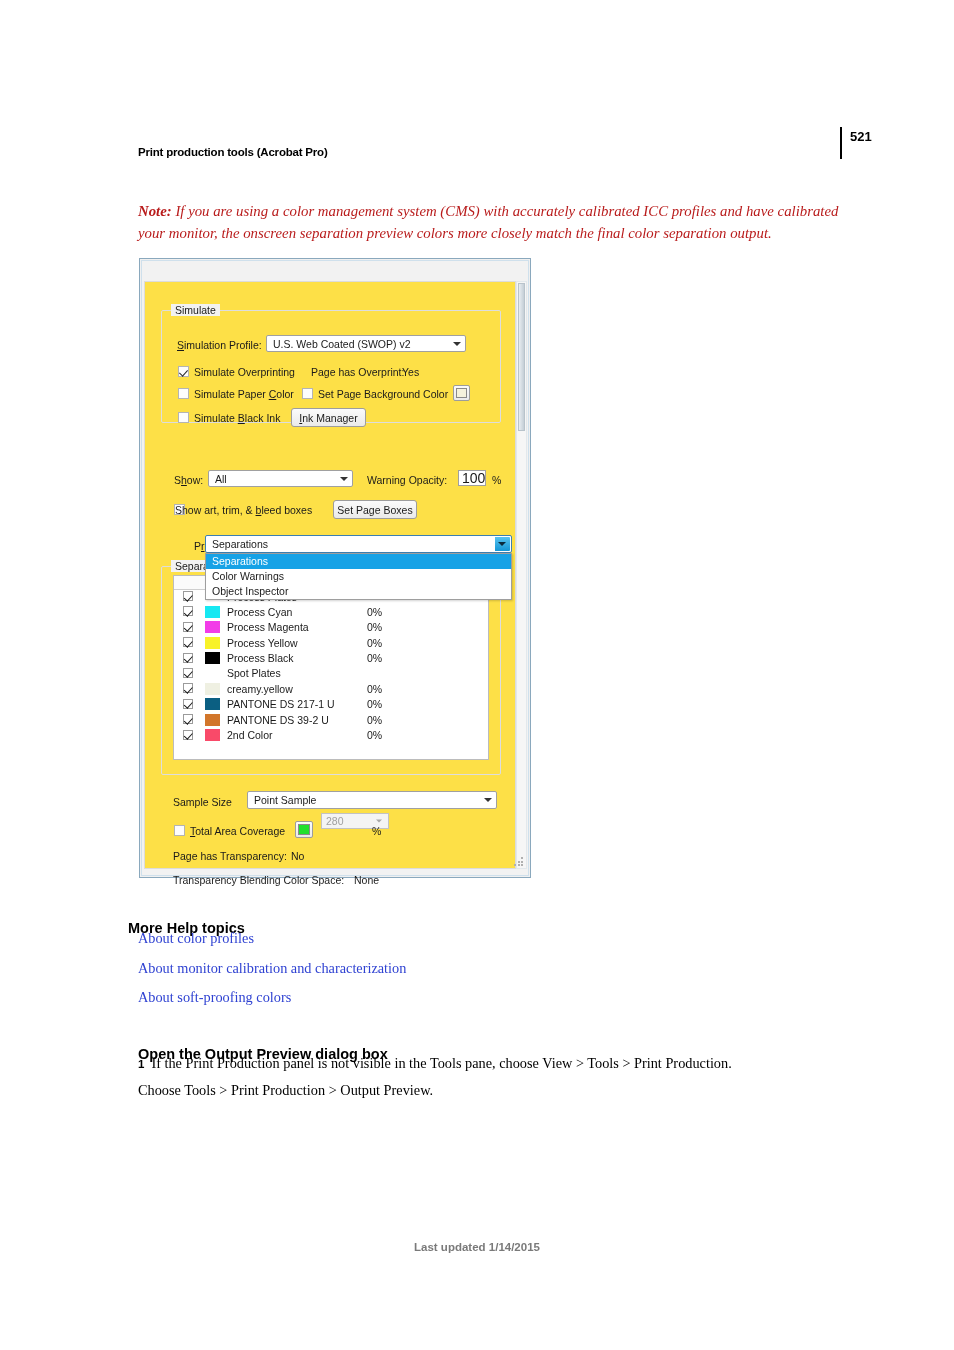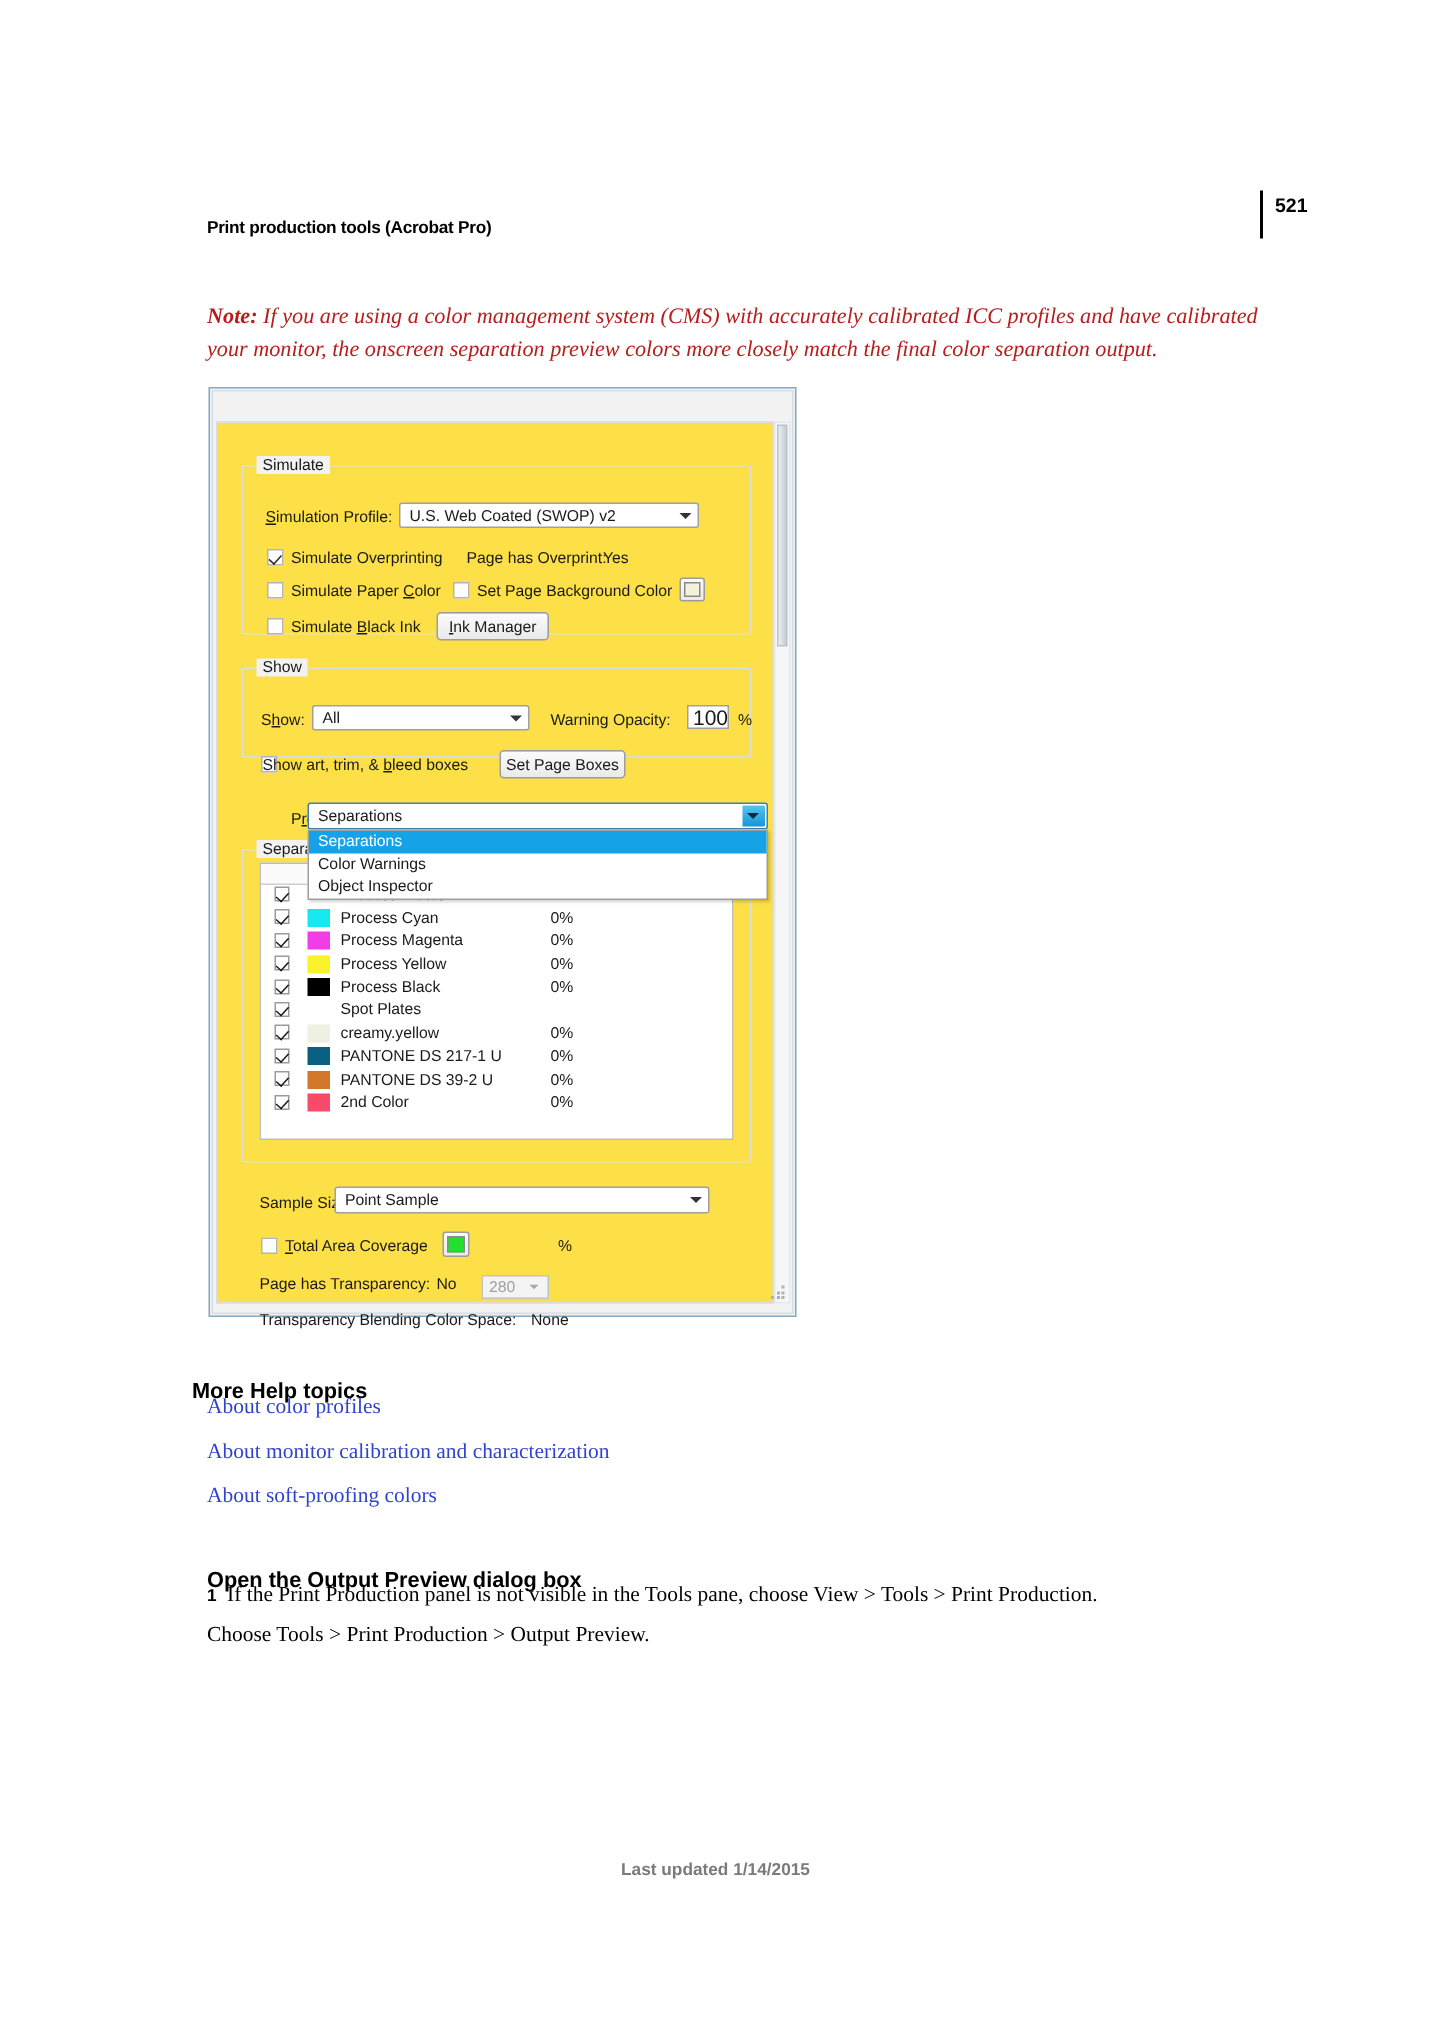--- a/index.html
+++ b/index.html
@@ -546,23 +546,20 @@
     <div class="chipbtn" style="left:308px; top:103px; width:17px; height:16px;">
       <i id="bg-swatch" style="background: rgb(245, 242, 220);"></i>
     </div>
 
     <div class="cb" style="left:33px; top:130px;"></div>
     <div class="lbl" style="left:49px; top:130px;"><span id="black-ink-lbl">Simulate <u>B</u>lack Ink</span></div>
     <div class="pbtn" style="left:146px; top:126px; width:75px; height:19px;">
         <span id="ink-mgr-lbl"><u>I</u>nk Manager</span>
       </div>
 
-    <div class="group" style="left:16px; top:163px; width:340px; height:60px;">
-      <div class="group-label">Show</div>
-    </div>
 
     <div class="lbl" style="left:29px; top:192px;"><span id="show-lbl">S<u>h</u>ow:</span></div>
     <div class="combo" style="left:63px; top:188px; width:145px; height:17px;">
       <div class="txt">All</div>
       <div class="arrow"></div>
     </div>
     <div class="lbl" style="left:222px; top:192px;">Warning Opacity:</div>
     <div class="inputbox" style="left:313px; top:188px; width:28px; height:16px;">
       <div class="txt">100</div>
     </div>
@@ -651,31 +648,31 @@
         </div>
     </div>
 
     <div class="dropdown-list" style="left:60px; top:271px; width:307px;" id="preview-dropdown">
         <div class="dd-item sel">Separations</div>
         <div class="dd-item">Color Warnings</div>
         <div class="dd-item">Object Inspector</div>
       </div>
 
     <div class="lbl" style="left:28px; top:514px;">Sample Size</div>
-    <div class="combo" style="left:78px; top:509px; width:250px; height:18px;">
+    <div class="combo" style="left:102px; top:509px; width:250px; height:18px;">
       <div class="txt">Point Sample</div>
       <div class="arrow"></div>
     </div>
 
     <div class="cb" style="left:29px; top:543px;"></div>
     <div class="lbl" style="left:45px; top:543px;"><span id="tac-lbl"><u>T</u>otal Area Coverage</span></div>
     <div class="chipbtn" style="left:150px; top:539px; width:18px; height:17px;">
       <i id="cov-swatch" style="background: rgb(34, 224, 44);"></i>
     </div>
-    <div class="spin" style="left:176px; top:568px; width:45px; height:16px;">
+    <div class="spin" style="left:176px; top:531px; width:68px; height:16px;">
       <div class="txt">280</div>
       <div class="arrow"></div>
     </div>
     <div class="lbl" style="left:227px; top:543px;">%</div>
 
     <div class="lbl" style="left:28px; top:568px;">Page has Transparency:</div>
     <div class="lbl" style="left:146px; top:568px;">No</div>
 
     <div class="lbl" style="left:28px; top:592px;">Transparency Blending Color Space:</div>
     <div class="lbl" style="left:209px; top:592px;">None</div>

